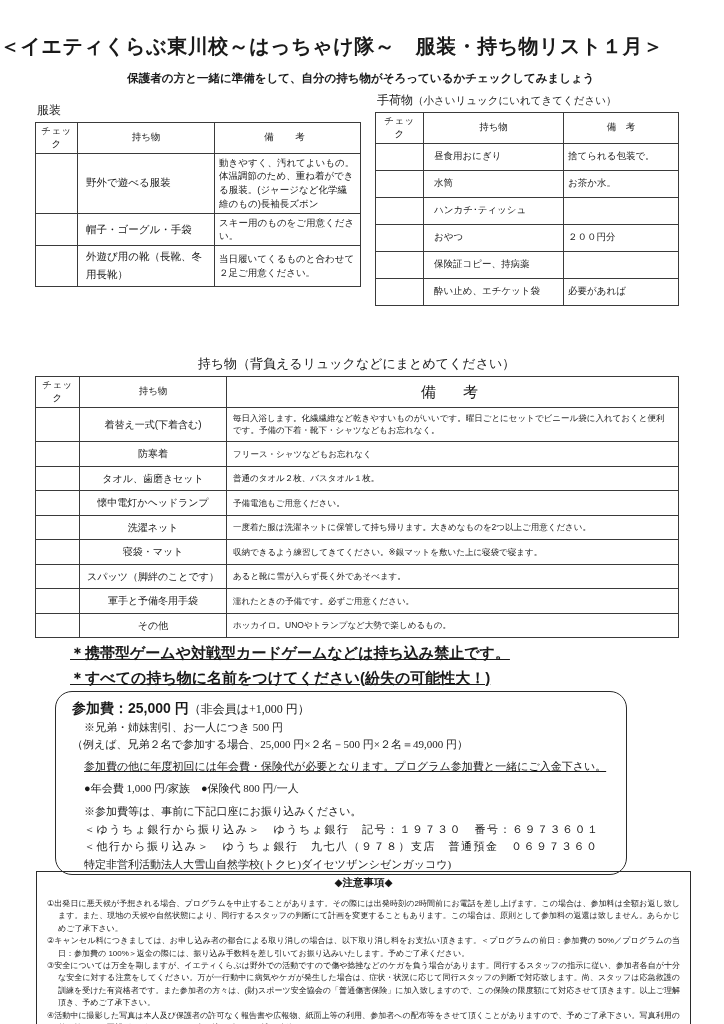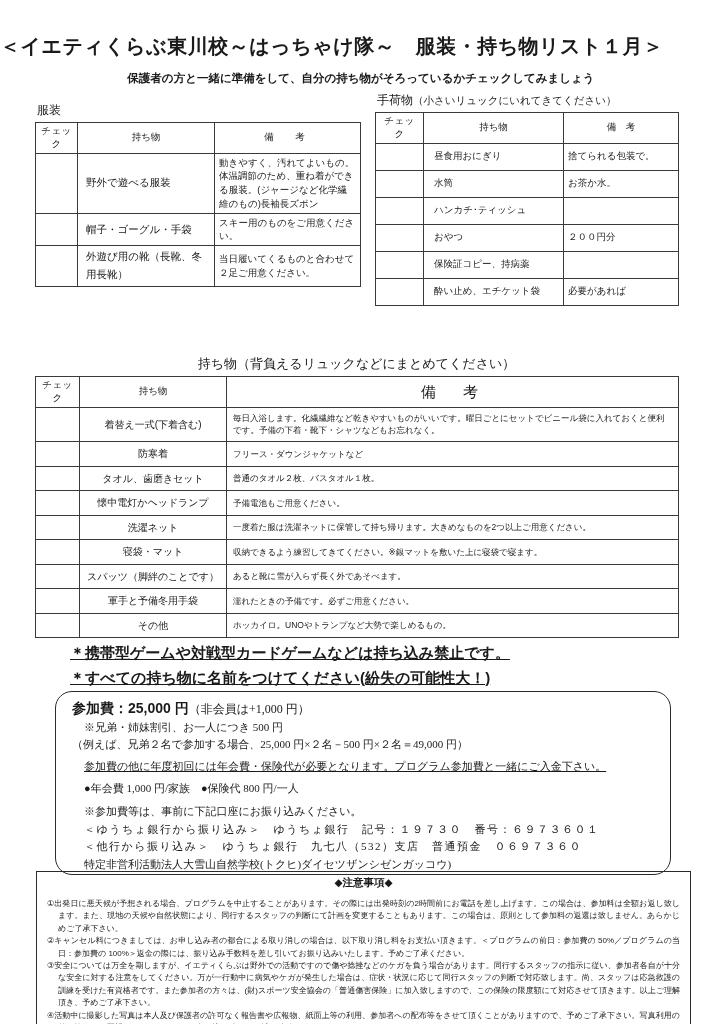--- a/index.html
+++ b/index.html
@@ -159,21 +159,21 @@
   .prohibit div {
     text-decoration: underline;
     white-space: nowrap;
   }
 
   
   .fee-box {
     position: absolute;
     left: 55px;
     top: 658px;
-    width: 616px;
+    width: 572px;
     box-sizing: border-box;
     border: 1.5px solid #2b2b2b;
     border-radius: 17px;
     padding: 8px 16px 1px 16px;
     font-family: "Liberation Serif", "DejaVu Serif", serif;
   }
   .fee-head {
     font-family: "Liberation Sans", "DejaVu Sans", sans-serif;
     font-weight: bold;
     font-size: 14px;
@@ -352,21 +352,21 @@
       </thead>
       <tbody>
         <tr>
           <td></td>
           <td class="cell-item">着替え一式(下着含む)</td>
           <td class="cell-remark">毎日入浴します。化繊繊維など乾きやすいものがいいです。曜日ごとにセットでビニール袋に入れておくと便利です。予備の下着・靴下・シャツなどもお忘れなく。</td>
         </tr>
         <tr>
           <td></td>
           <td class="cell-item">防寒着</td>
-          <td class="cell-remark">フリース・ダウンジャケットなど</td>
+          <td class="cell-remark">フリース・シャツなどもお忘れなく</td>
         </tr>
         <tr>
           <td></td>
           <td class="cell-item">タオル、歯磨きセット</td>
           <td class="cell-remark">普通のタオル２枚、バスタオル１枚。</td>
         </tr>
         <tr>
           <td></td>
           <td class="cell-item">懐中電灯かヘッドランプ</td>
           <td class="cell-remark">予備電池もご用意ください。</td>
@@ -407,21 +407,21 @@
 
   <div class="fee-box">
     <div class="fee-head"><span>参加費：25,000 円</span><span class="sub">（非会員は+1,000 円）</span></div>
     <div class="fee-line fee-indent">※兄弟・姉妹割引、お一人につき 500 円</div>
     <div class="fee-line">（例えば、兄弟２名で参加する場合、25,000 円×２名－500 円×２名＝49,000 円）</div>
     <div class="fee-underline">参加費の他に年度初回には年会費・保険代が必要となります。プログラム参加費と一緒にご入金下さい。</div>
     <div class="fee-bullets">●年会費 1,000 円/家族　●保険代 800 円/一人</div>
     <div class="fee-bank">
       <div>※参加費等は、事前に下記口座にお振り込みください。</div>
       <div class="wide">＜ゆうちょ銀行から振り込み＞　ゆうちょ銀行　記号：１９７３０　番号：６９７３６０１</div>
-      <div class="wide">＜他行から振り込み＞　ゆうちょ銀行　九七八（532）支店　普通預金　０６９７３６０</div>
+      <div class="wide">＜他行から振り込み＞　ゆうちょ銀行　九七八（９７８）支店　普通預金　０６９７３６０</div>
       <div>特定非営利活動法人大雪山自然学校(トクヒ)ダイセツザンシゼンガッコウ)</div>
     </div>
   </div>
 
   <div class="notes-box">
     <div class="notes-title">◆注意事項◆</div>
     <div class="note-item">①出発日に悪天候が予想される場合、プログラムを中止することがあります。その際には出発時刻の2時間前にお電話を差し上げます。この場合は、参加料は全額お返し致します。また、現地の天候や自然状態により、同行するスタッフの判断にて計画を変更することもあります。この場合は、原則として参加料の返還は致しません。あらかじめご了承下さい。</div>
     <div class="note-item">②キャンセル料につきましては、お申し込み者の都合による取り消しの場合は、以下取り消し料をお支払い頂きます。＜プログラムの前日：参加費の 50%／プログラムの当日：参加費の 100%＞返金の際には、振り込み手数料を差し引いてお振り込みいたします。予めご了承ください。</div>
     <div class="note-item">③安全については万全を期しますが、イエティくらぶは野外での活動ですので傷や捻挫などのケガを負う場合があります。同行するスタッフの指示に従い、参加者各自が十分な安全に対する注意をしてください。万が一行動中に病気やケガが発生した場合は、症状・状況に応じて同行スタッフの判断で対応致します。尚、スタッフは応急救護の訓練を受けた有資格者です。また参加者の方々は、(財)スポーツ安全協会の「普通傷害保険」に加入致しますので、この保険の限度額にて対応させて頂きます。以上ご理解頂き、予めご了承下さい。</div>
     <div class="note-item">④活動中に撮影した写真は本人及び保護者の許可なく報告書や広報物、紙面上等の利用、参加者への配布等をさせて頂くことがありますので、予めご了承下さい。写真利用の差し控えのご要望がございましたら、申し込み時にその旨ご連絡下さい。</div>

